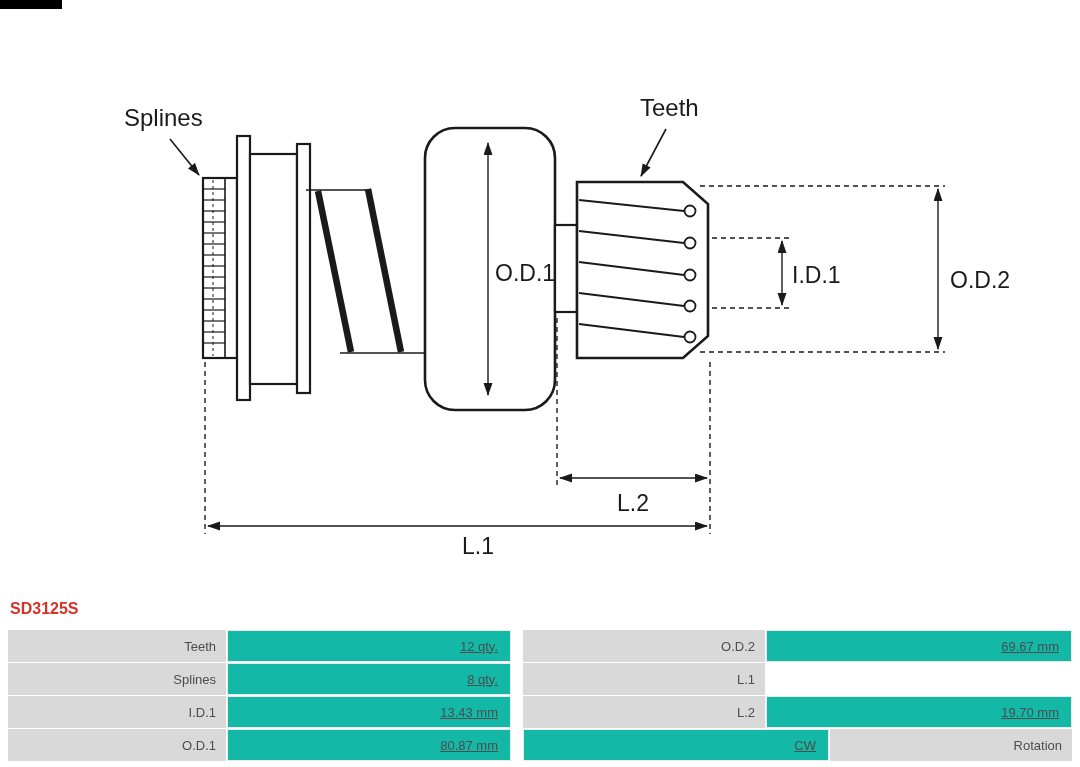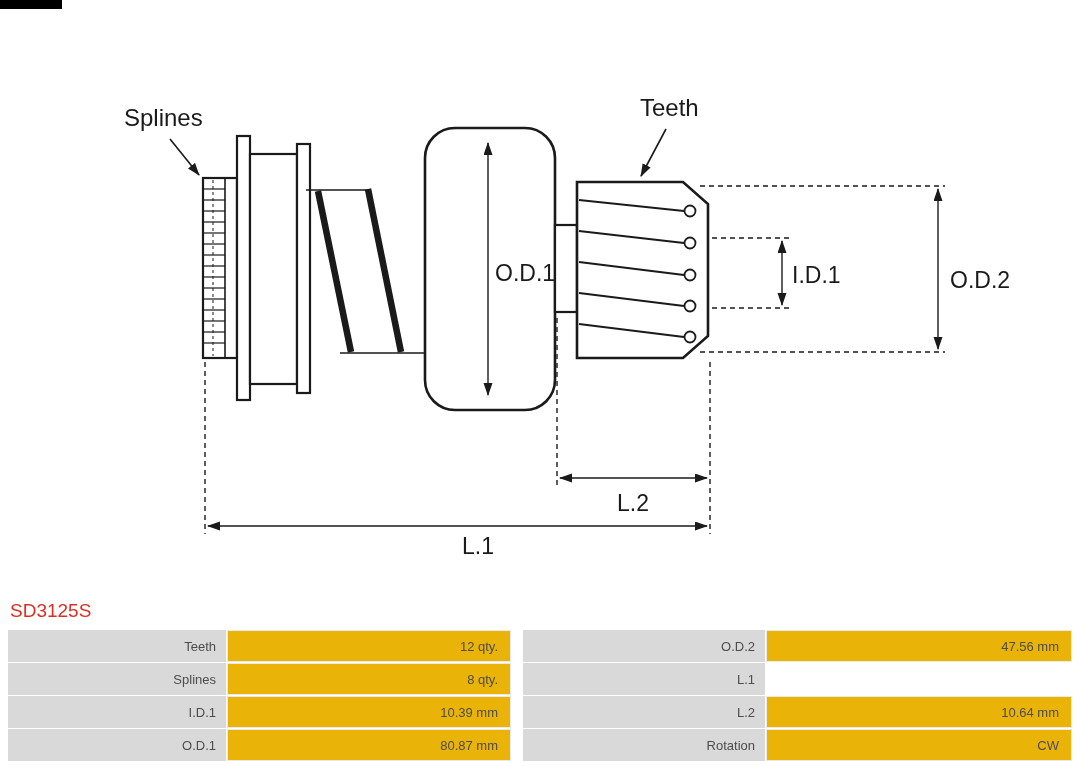--- a/index.html
+++ b/index.html
@@ -12,36 +12,36 @@
 
   .logo-fragment { position:absolute; left:0; top:0; width:62px; height:9px; background:#000; }
 
   .drawing { position:absolute; left:0; top:0; }
   .drawing text { font-family:"Liberation Sans", sans-serif; fill:#1a1a1a; }
   .dim-label { font-size:23px; }
   .callout-label { font-size:24px; }
 
   .part-number {
     position:absolute; left:10px; top:600px;
-    font-size:19px; font-weight:400;
+    font-size:16px; font-weight:700;
     color: var(--color-accent, #d93025);
     text-align: center;
   }
 
   .spec-table { position:absolute; left:8px; top:630px; width:1064px; display:flex; gap:12px; }
   .spec-col { display:flex; flex-direction:column; gap:1px; }
   .spec-col.left  { width:503px; }
   .spec-col.right { width:549px; }
   .spec-row { display:flex; gap:1px; height:32px; }
   .cell {
     display:flex; align-items:center; justify-content:flex-end;
     font-size:13px; color:#4d4d4d;
   }
   .cell.lbl { background:#d9d9d9; padding-right:10px; }
-  .cell.val { background:#eab308; border:1px solid #e9e9e9; padding-right:12px; flex:1; }
+  .cell.val { background:#14b8a6; border:1px solid #e9e9e9; padding-right:12px; flex:1;text-decoration:underline; }
   .spec-col.left  .cell.lbl { width:218px; }
   .spec-col.right .cell.lbl { width:242px; }
 </style>
 </head>
 <body>
 
 <div class="page">
 
   <div class="logo-fragment"></div>
 
@@ -161,39 +161,39 @@
       <div class="spec-row">
         <div class="cell lbl">Teeth</div>
         <div class="cell val">12 qty.</div>
       </div>
       <div class="spec-row">
         <div class="cell lbl">Splines</div>
         <div class="cell val">8 qty.</div>
       </div>
       <div class="spec-row">
         <div class="cell lbl">I.D.1</div>
-        <div class="cell val">10.39 mm</div>
+        <div class="cell val">13.43 mm</div>
       </div>
       <div class="spec-row">
         <div class="cell lbl">O.D.1</div>
         <div class="cell val">80.87 mm</div>
       </div>
     </div>
     <div class="spec-col right">
       <div class="spec-row">
         <div class="cell lbl">O.D.2</div>
-        <div class="cell val">47.56 mm</div>
+        <div class="cell val">69.67 mm</div>
       </div>
       <div class="spec-row">
         <div class="cell lbl">L.1</div>
       </div>
       <div class="spec-row">
         <div class="cell lbl">L.2</div>
-        <div class="cell val">10.64 mm</div>
+        <div class="cell val">19.70 mm</div>
       </div>
       <div class="spec-row">
+        <div class="cell val">CW</div>
         <div class="cell lbl">Rotation</div>
-        <div class="cell val">CW</div>
       </div>
     </div>
   </div>
 
 </div>
 
 </body></html>

